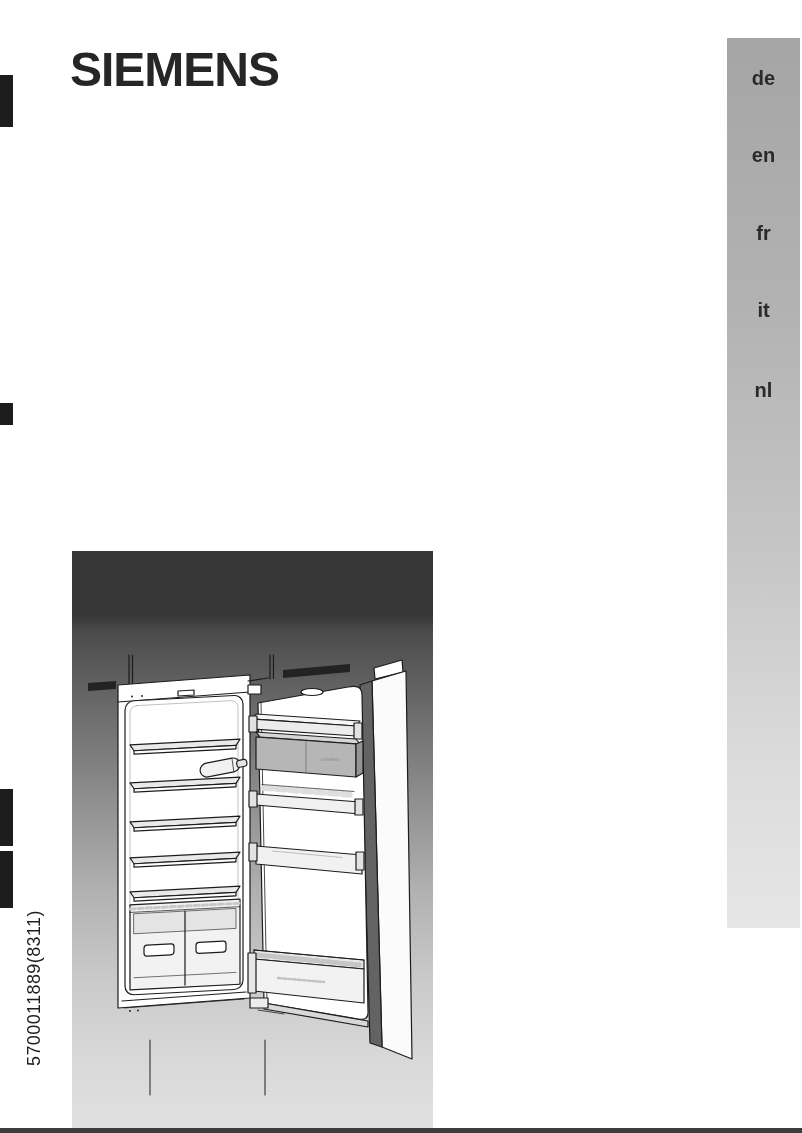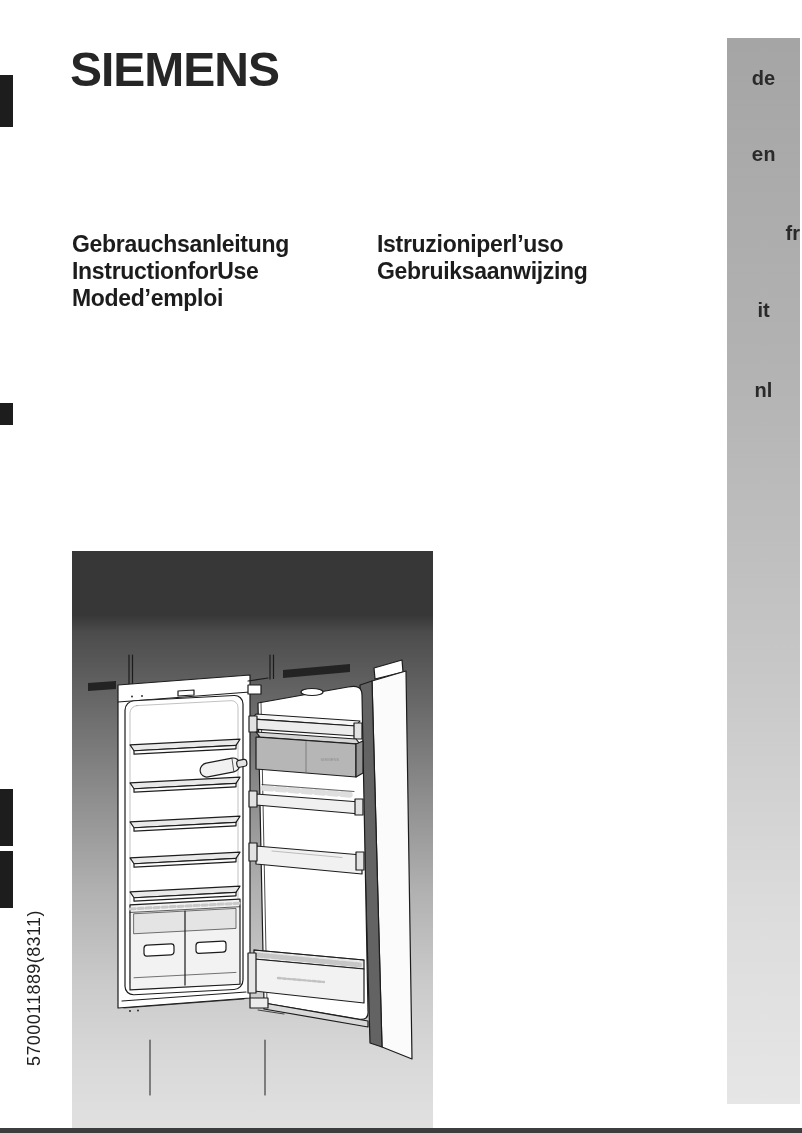--- a/index.html
+++ b/index.html
@@ -33,28 +33,28 @@
   }
 
   
   .title-col{position:absolute;top:231px;font-size:23px;font-weight:bold;
     line-height:27px;letter-spacing:-.3px;color:#1c1c1c;}
   .title-col.left{left:72px;}
   .title-col.right{left:377px;}
 
   
   .lang-sidebar{
-    position:absolute;left:727px;top:38px;width:73px;height:1066px;
+    position:absolute;left:727px;top:38px;width:73px;height:890px;
     background:linear-gradient(180deg,#a5a5a5 0%,#b2b2b2 30%,#c6c6c6 58%,#dcdcdc 82%,#e6e6e6 100%);
   }
   .lang-label{position:absolute;width:100%;text-align:center;
     font-size:20px;font-weight:bold;color:#2a2a2a;line-height:21px;}
   .lang-label.de{top:30px;}
-  .lang-label.en{top:107px;font-family:Liberation Mono, monospace;}
-  .lang-label.fr{top:185px;text-align:right;}
+  .lang-label.en{top:107px;}
+  .lang-label.fr{top:185px;}
   .lang-label.it{top:262px;}
   .lang-label.nl{top:342px;}
 
   
   .illustration{
     position:absolute;left:72px;top:551px;width:361px;height:582px;
     background:linear-gradient(180deg,
       #373737 0%, #373737 11%, #4c4c4c 14%, #686868 26%,
       #8d8d8d 42%, #b0b0b0 58%, #cacaca 74%, #d9d9d9 88%, #e1e1e1 100%);
   }
@@ -74,29 +74,20 @@
 
   <div class="reg-mark m1"></div>
   <div class="reg-mark m2"></div>
   <div class="reg-mark m3"></div>
   <div class="reg-mark m4"></div>
 
   <div class="doc-code">5700011889(8311)</div>
 
   <div class="brand-logo">SIEMENS</div>
 
-  <div class="title-col left">
-    <div>Gebrauchsanleitung</div>
-    <div>InstructionforUse</div>
-    <div>Moded’emploi</div>
-  </div>
-  <div class="title-col right">
-    <div>Istruzioniperl’uso</div>
-    <div>Gebruiksaanwijzing</div>
-  </div>
 
   <div class="lang-sidebar">
     <div class="lang-label de">de</div>
     <div class="lang-label en">en</div>
     <div class="lang-label fr">fr</div>
     <div class="lang-label it">it</div>
     <div class="lang-label nl">nl</div>
   </div>
 
   <div class="illustration">

